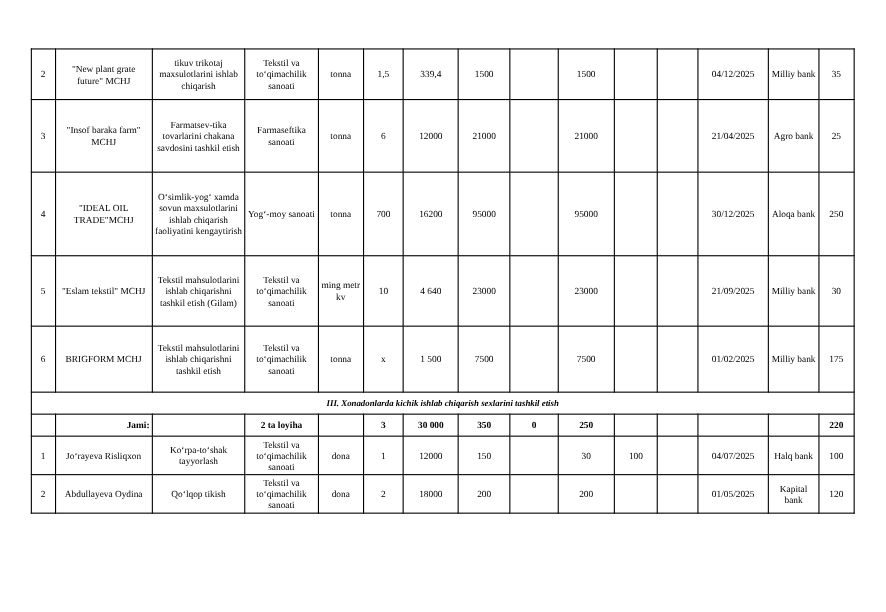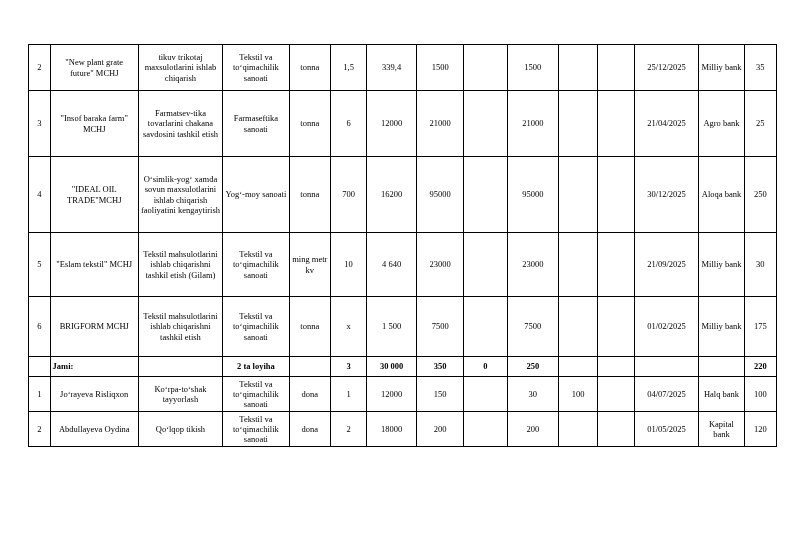--- a/index.html
+++ b/index.html
@@ -55,21 +55,21 @@
   .section-row td {
     font-style: italic;
     font-weight: bold;
     font-size: 8px;
     padding: 3px 2px;
   }
   .totals-row td {
     font-weight: bold;
   }
   .totals-row td.left-label {
-    text-align: left;
+    text-align: right;
   }
   .tall-1 { height: 46px; }
   .tall-2 { height: 66px; }
   .tall-3 { height: 76px; }
   .tall-4 { height: 64px; }
   .tall-5 { height: 60px; }
   .row-sm { height: 20px; }
   .row-md { height: 32px; }
 </style>
 </head>
@@ -101,21 +101,21 @@
         <td>tikuv trikotaj maxsulotlarini ishlab chiqarish</td>
         <td>Tekstil va to‘qimachilik sanoati</td>
         <td>tonna</td>
         <td>1,5</td>
         <td>339,4</td>
         <td>1500</td>
         <td></td>
         <td>1500</td>
         <td></td>
         <td></td>
-        <td>25/12/2025</td>
+        <td>04/12/2025</td>
         <td>Milliy bank</td>
         <td>35</td>
       </tr>
       <tr class="tall-2">
         <td>3</td>
         <td>"Insof baraka farm" MCHJ</td>
         <td>Farmatsev-tika tovarlarini chakana savdosini tashkil etish</td>
         <td>Farmaseftika sanoati</td>
         <td>tonna</td>
         <td>6</td>
@@ -174,20 +174,23 @@
         <td>7500</td>
         <td></td>
         <td>7500</td>
         <td></td>
         <td></td>
         <td>01/02/2025</td>
         <td>Milliy bank</td>
         <td>175</td>
       </tr>
 
+      <tr class="section-row row-sm">
+        <td colspan="15">III. Xonadonlarda kichik ishlab chiqarish sexlarini tashkil etish</td>
+      </tr>
 
       <tr class="totals-row row-sm">
         <td></td>
         <td class="left-label">Jami:</td>
         <td></td>
         <td>2 ta loyiha</td>
         <td></td>
         <td>3</td>
         <td>30 000</td>
         <td>350</td>

